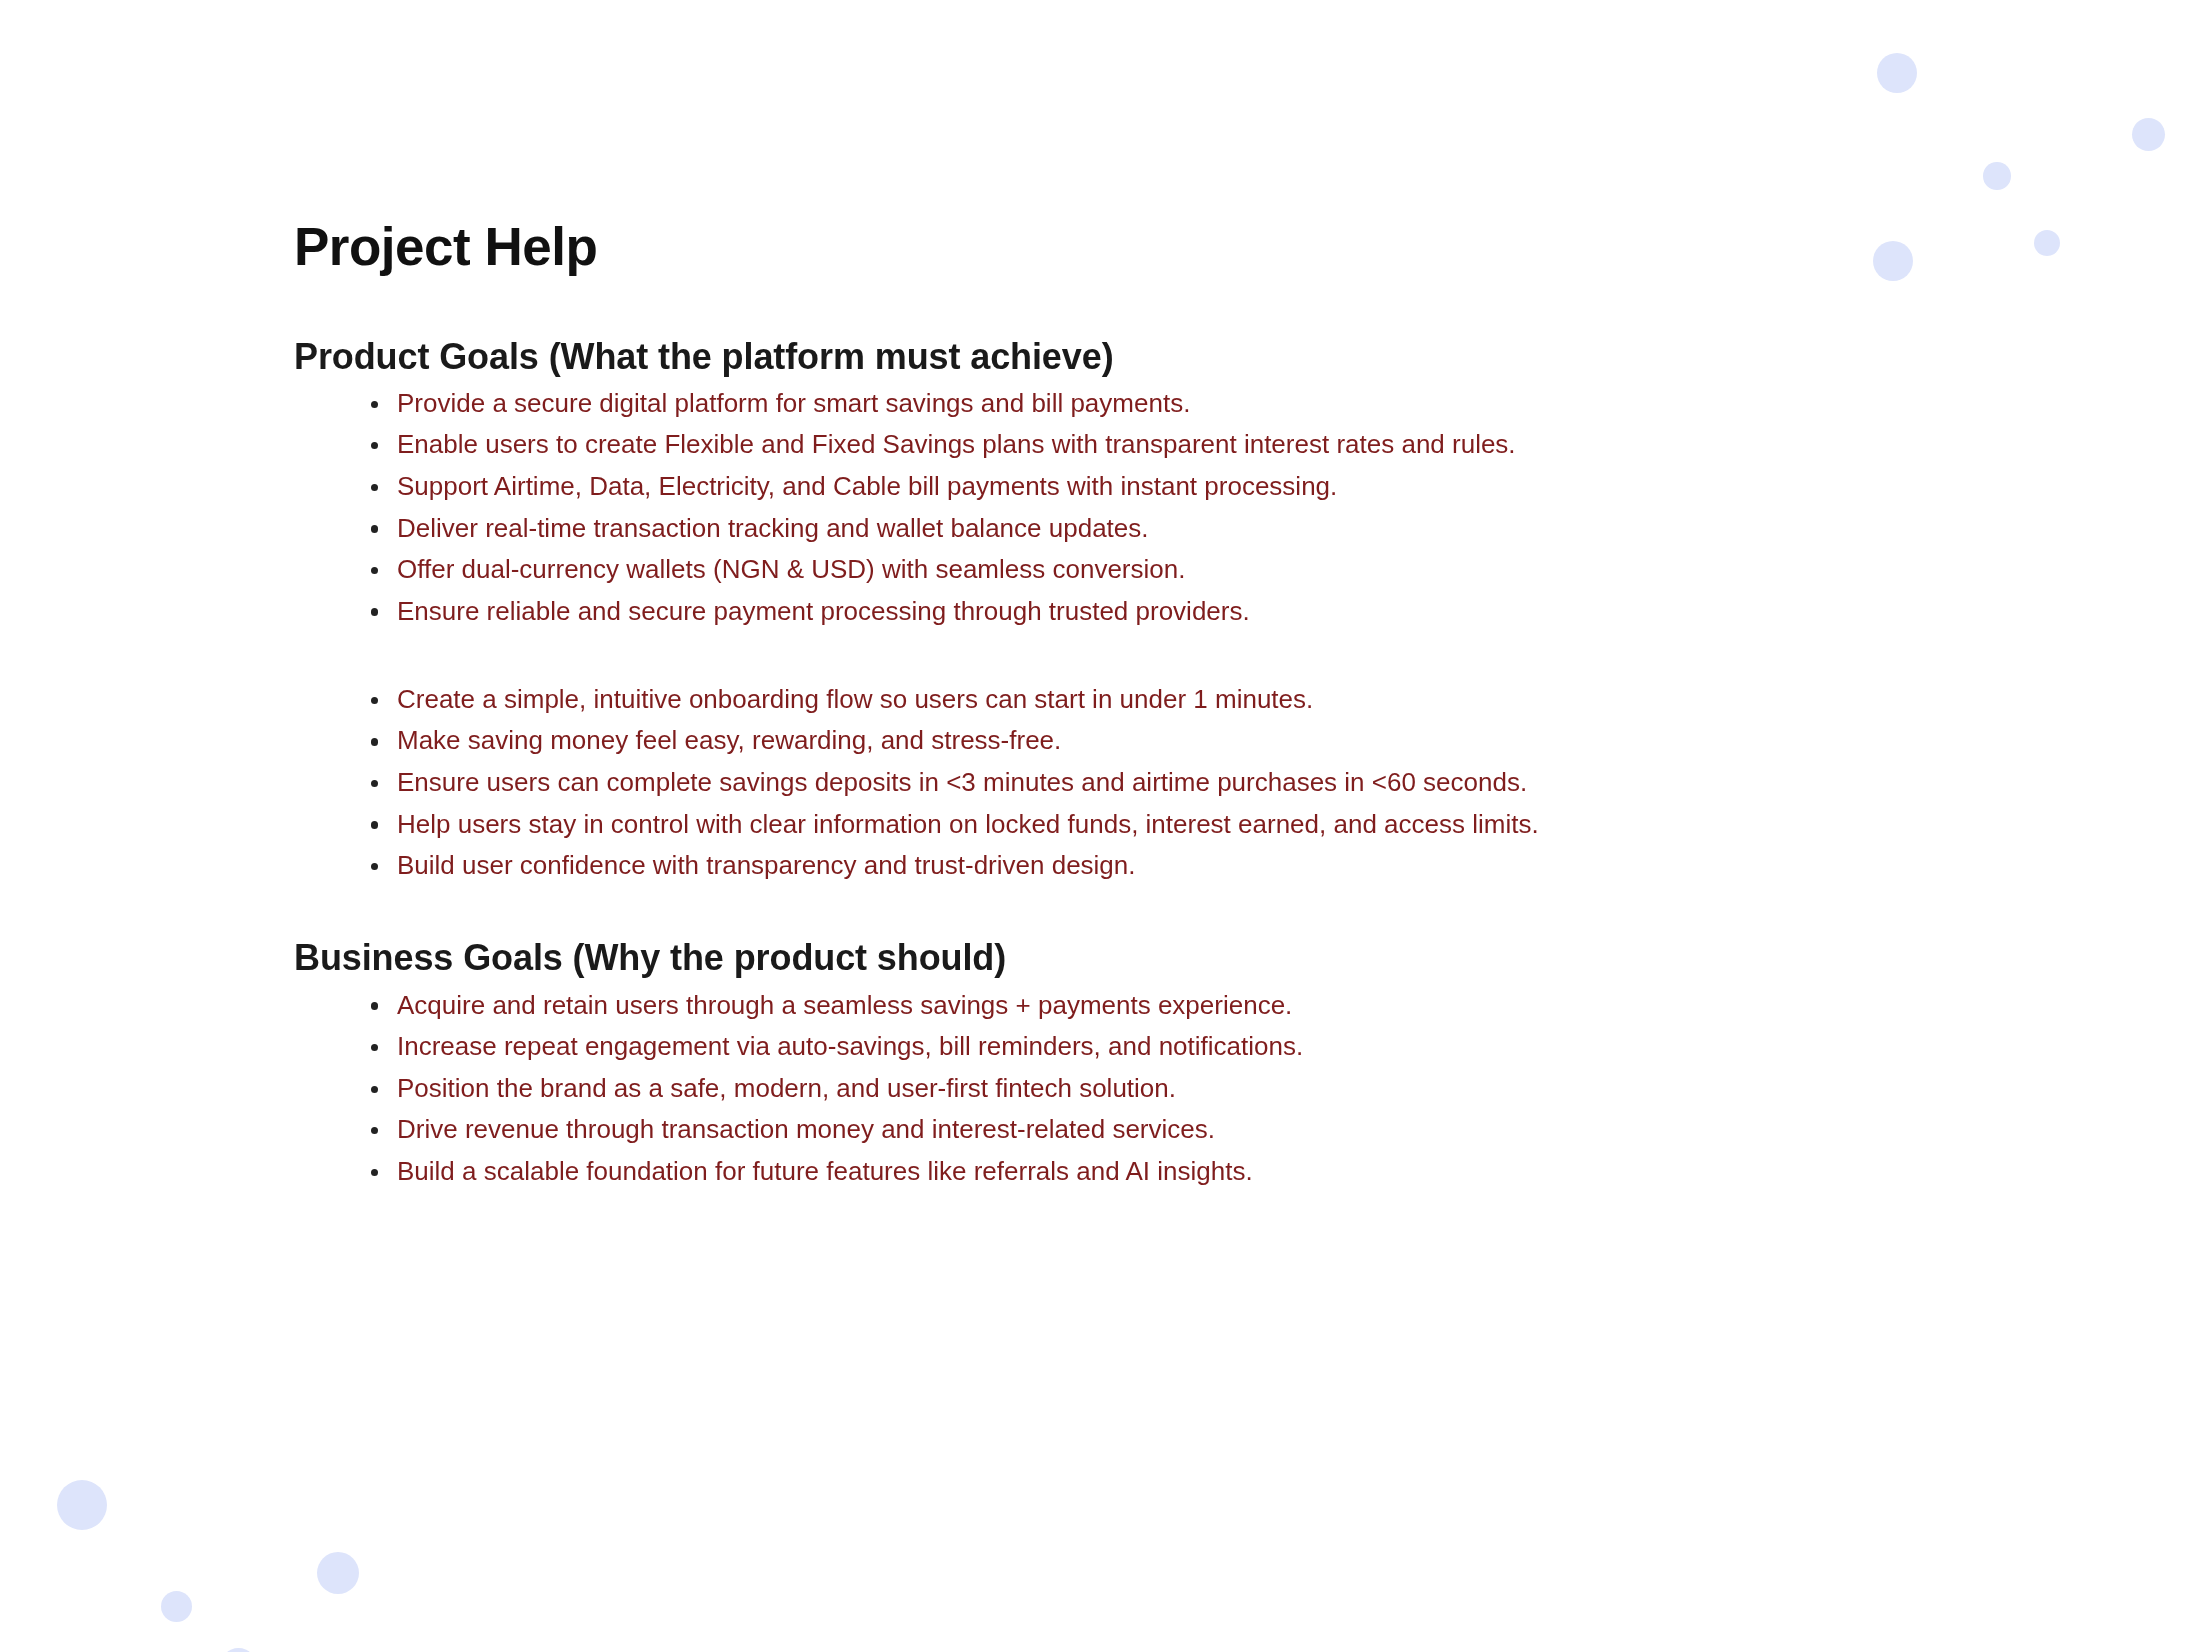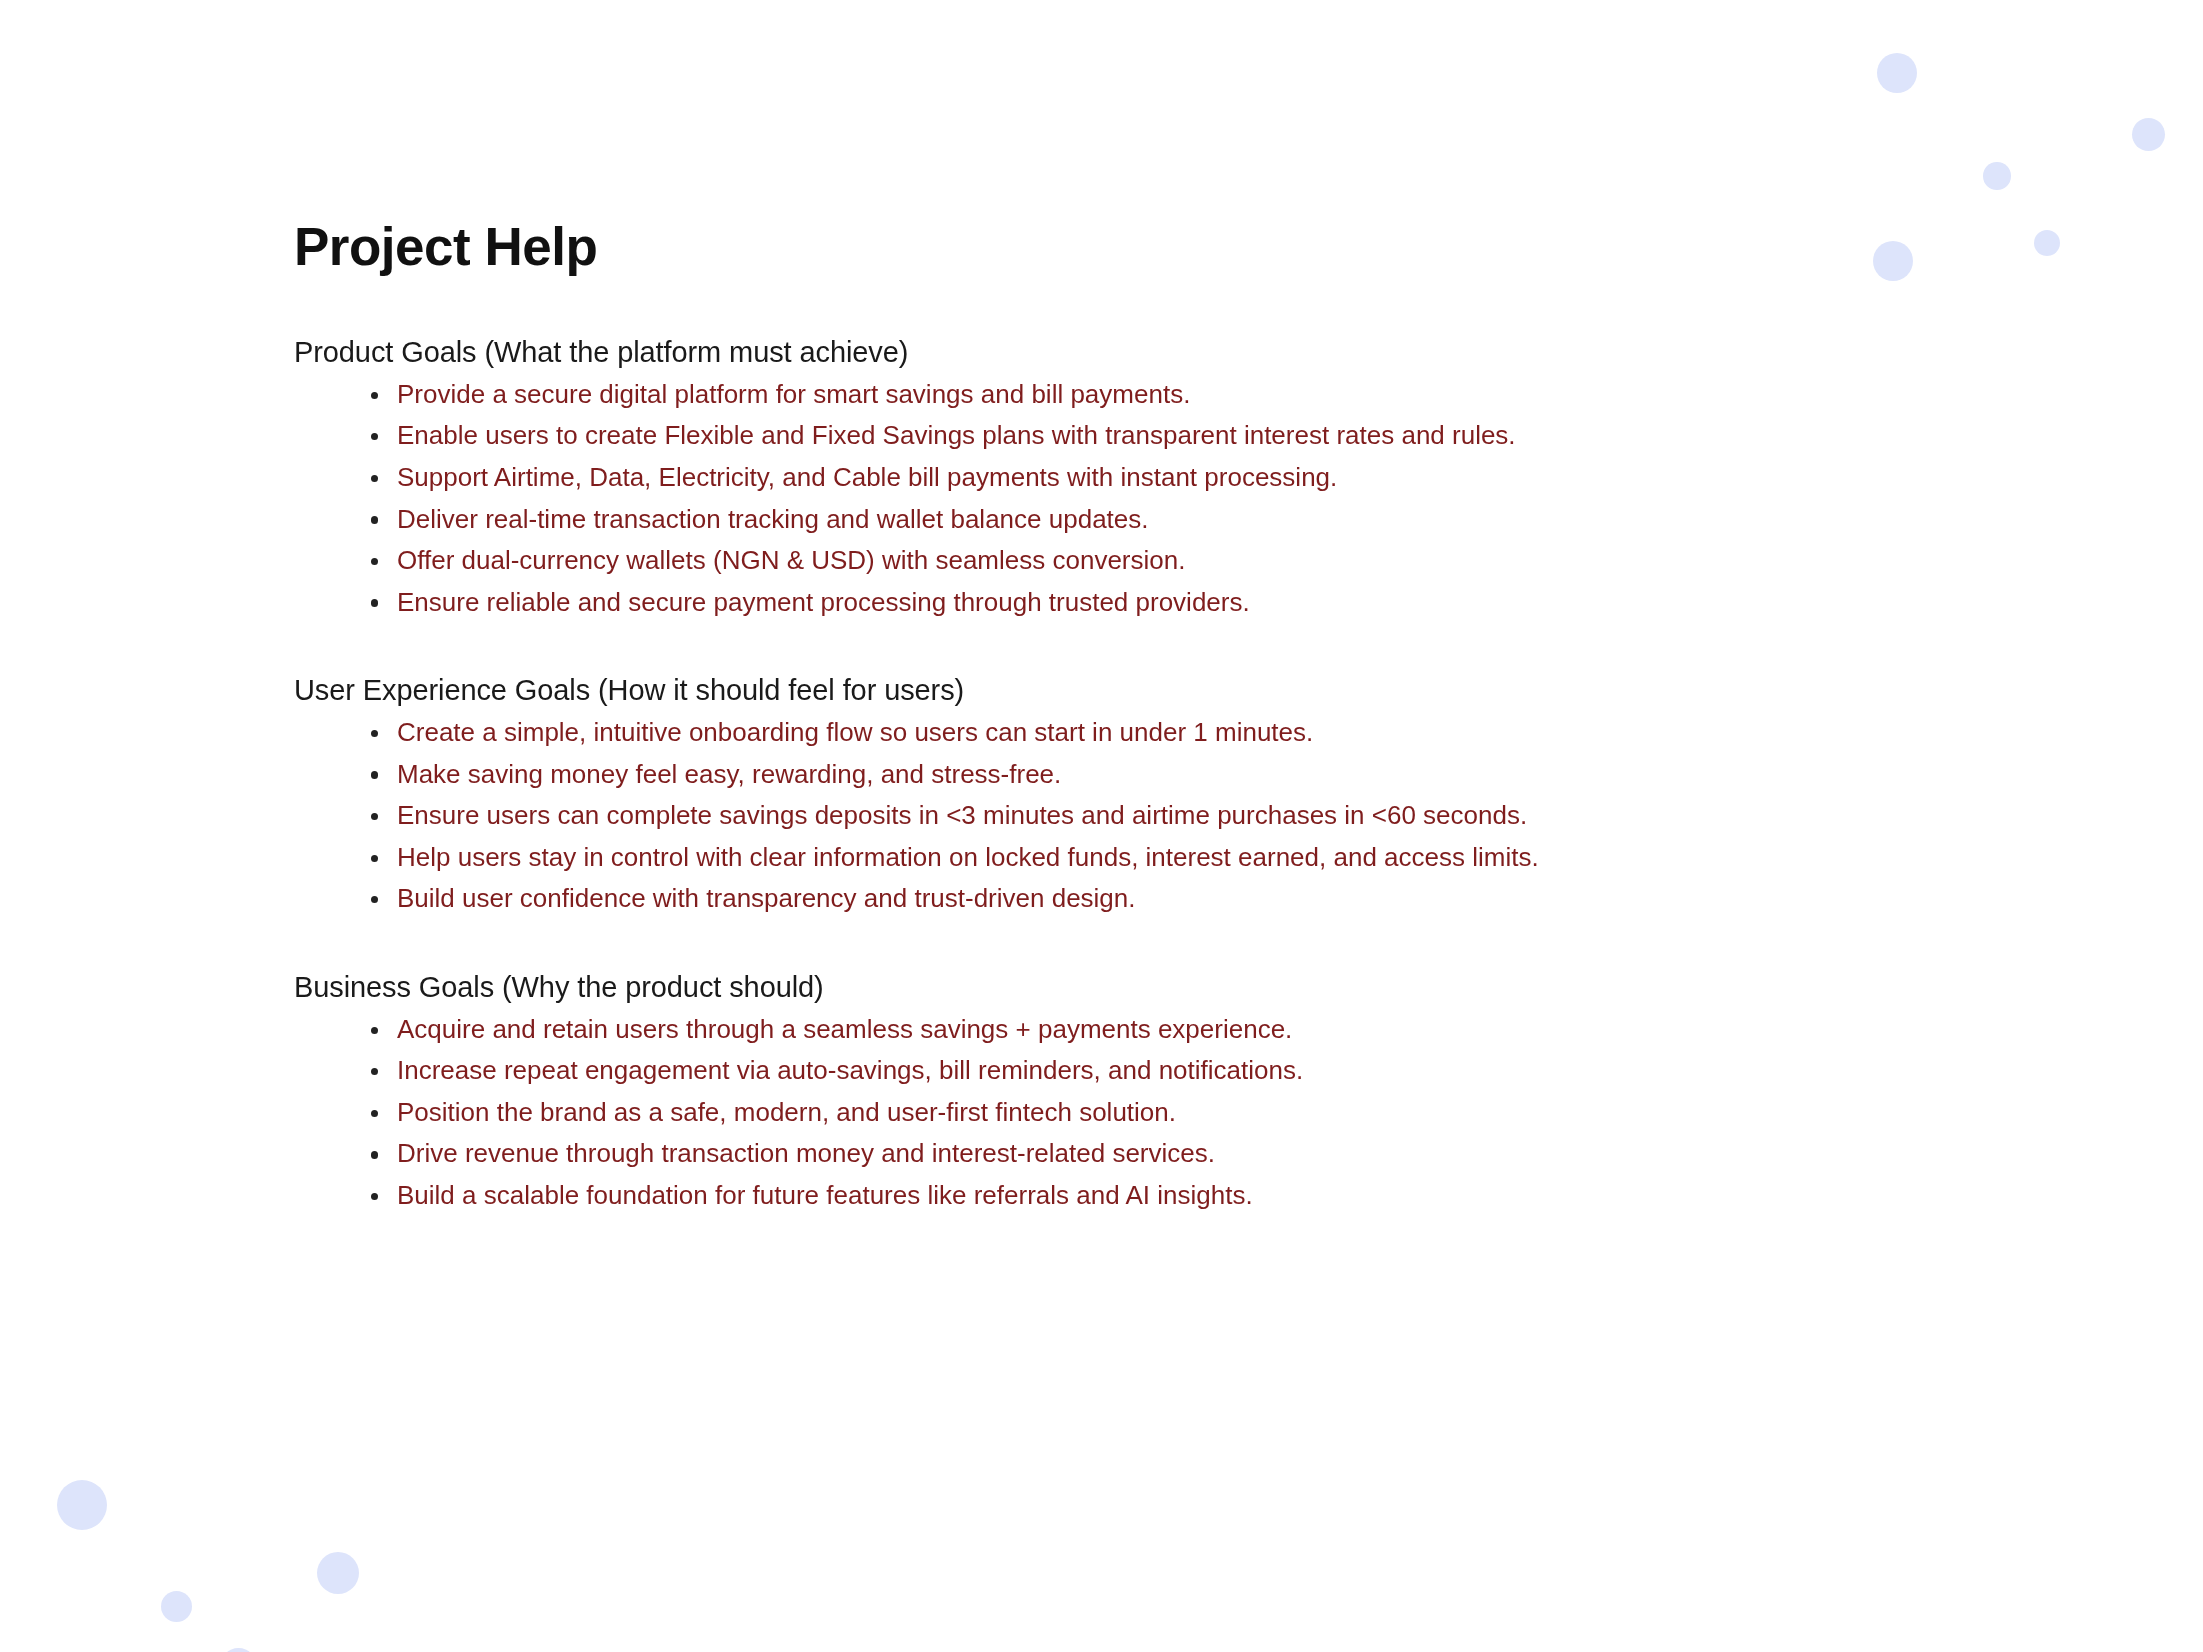--- a/index.html
+++ b/index.html
@@ -53,22 +53,22 @@
     line-height: 1.05;
   }
 
   .section {
     margin-top: 0;
   }
   .section.first { margin-top: 61px; }
   .section.next  { margin-top: 55px; }
 
   .section-heading {
-    font-size: 29px;
-    font-weight: 400;
+    font-size: 36px;
+    font-weight: 700;
     color: #1a1a1a;
     margin: 0 0 9.2px 0;
     letter-spacing: -0.1px;
   }
 
   ul.bullets {
     list-style: none;
     margin: 0;
     padding: 0;
   }
@@ -118,21 +118,20 @@
       <li>Provide a secure digital platform for smart savings and bill payments.</li>
       <li>Enable users to create Flexible and Fixed Savings plans with transparent interest rates and rules.</li>
       <li>Support Airtime, Data, Electricity, and Cable bill payments with instant processing.</li>
       <li>Deliver real-time transaction tracking and wallet balance updates.</li>
       <li>Offer dual-currency wallets (NGN &amp; USD) with seamless conversion.</li>
       <li>Ensure reliable and secure payment processing through trusted providers.</li>
     </ul>
   </div>
 
   <div class="section next">
-    <h2 class="section-heading">User Experience Goals (How it should feel for users)</h2>
     <ul class="bullets">
       <li>Create a simple, intuitive onboarding flow so users can start in under 1 minutes.</li>
       <li>Make saving money feel easy, rewarding, and stress-free.</li>
       <li>Ensure users can complete savings deposits in &lt;3 minutes and airtime purchases in &lt;60 seconds.</li>
       <li>Help users stay in control with clear information on locked funds, interest earned, and access limits.</li>
       <li>Build user confidence with transparency and trust-driven design.</li>
     </ul>
   </div>
 
   <div class="section next">

